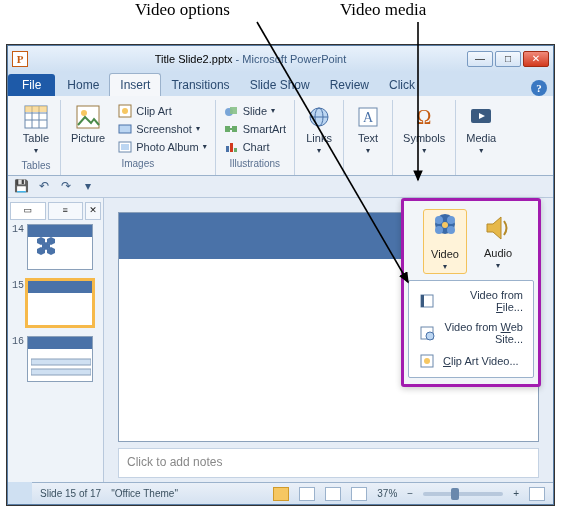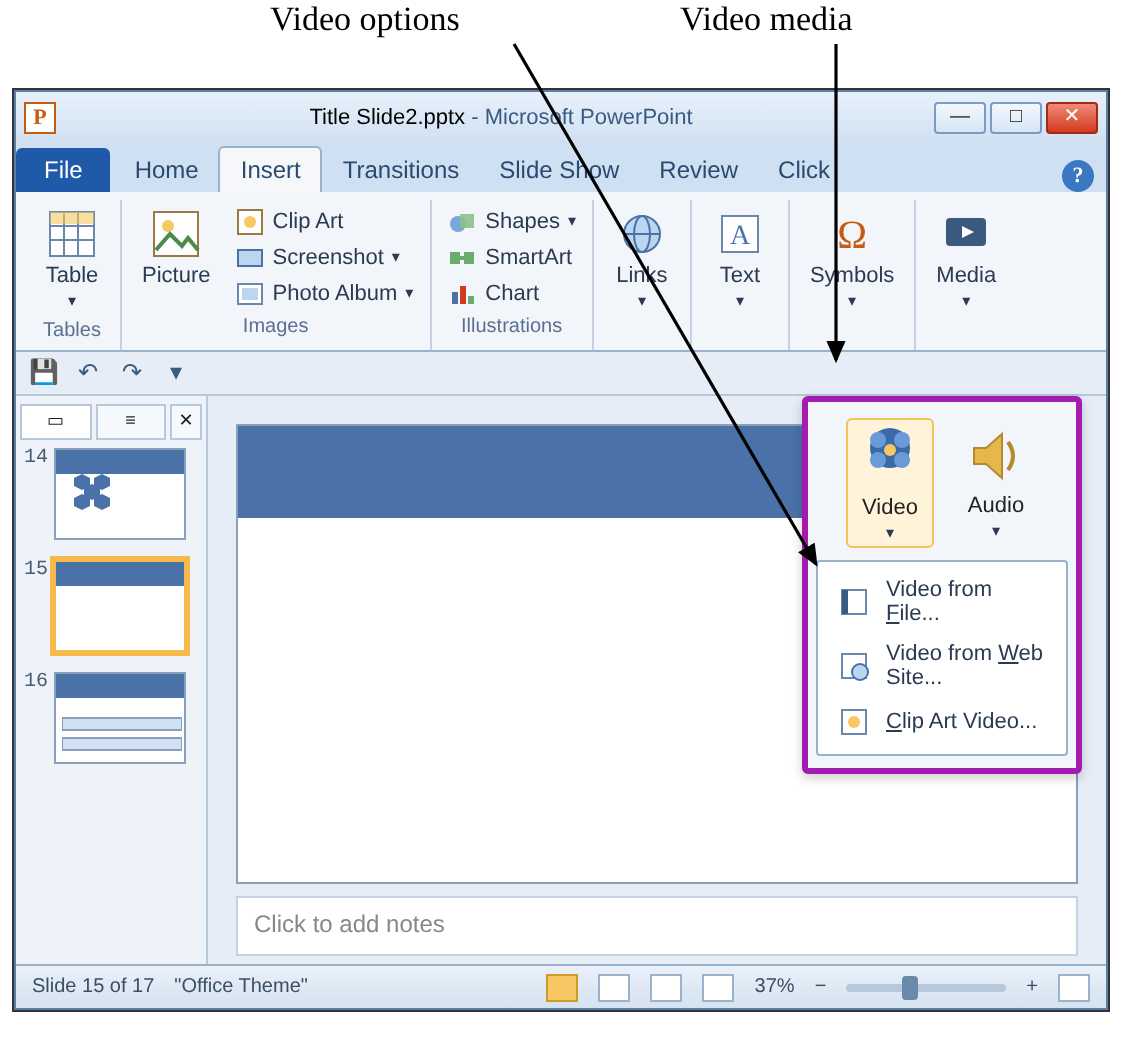--- a/index.html
+++ b/index.html
@@ -122,33 +122,34 @@
     box-shadow:0 2px 6px rgba(0,0,0,.2); z-index:30;
   }
   .media-row { display:flex; justify-content:center; gap:10px; padding:8px 6px 2px 6px; }
   .media-btn { display:flex; flex-direction:column; align-items:center; gap:2px; padding:2px 4px; }
   .media-btn.sel { background:#fff3d9; border:1px solid #f3c25b; border-radius:3px; }
   .media-btn .mic { width:34px;height:34px; }
   .media-btn .mlbl { font-size:11px; }
   .media-menu {
     background:#fff; border:1px solid #9bb2cc; margin:4px 4px 6px 4px; border-radius:2px;
     padding:4px 2px;
+    text-align:right;
   }
   .media-item {
     display:flex; align-items:center; gap:8px; padding:4px 8px; font-size:11px; color:#2a3a50;
   }
   .media-item .mi-ic { width:16px;height:16px; }
   .u { text-decoration:underline; }
 
   
   .statusbar {
     height:22px; background:linear-gradient(#eaf0f8,#d5e2f1);
     border-top:1px solid #9bb2cc;
     display:flex; align-items:center; gap:10px; padding:0 8px;
-    font-size:10px; color:#3a5060;
+    font-size:10px; color:#3a5060;margin-left:24px;
   }
   .statusbar .spacer{flex:1;}
   .view-btn{width:16px;height:14px;border:1px solid #9bb2cc;background:#fff;}
   .view-btn.active{background:#f6c762;border-color:#d09a2a;}
   .zoom-track{width:80px;height:4px;background:#b8c8dc;position:relative;border-radius:2px;}
   .zoom-thumb{position:absolute;top:-4px;left:28px;width:8px;height:12px;background:#6a88ac;border-radius:2px;}
 </style>
 </head>
 <body>
 
@@ -266,21 +267,21 @@
     <div class="group">
       <div class="group-body">
         <div class="stack">
           <div class="smallbtn">
             <span class="sic">
                   <svg width="14" height="14">
                     <circle cx="5" cy="8" r="4" fill="#7aa6d8"></circle>
                     <rect x="6" y="3" width="7" height="7" fill="#8ac288" opacity=".9"></rect>
                   </svg>
                 </span>
-            <span>Shapes</span>
+            <span>Slide</span>
                 <span class="drop-caret"> ▾</span>
           </div>
           <div class="smallbtn">
             <span class="sic">
                   <svg width="14" height="14">
                     <rect x="1" y="4" width="5" height="6" fill="#6aac6a"></rect>
                     <rect x="8" y="4" width="5" height="6" fill="#6aac6a"></rect>
                     <line x1="6" y1="7" x2="8" y2="7" stroke="#6aac6a" stroke-width="2"></line>
                   </svg>
                 </span>

